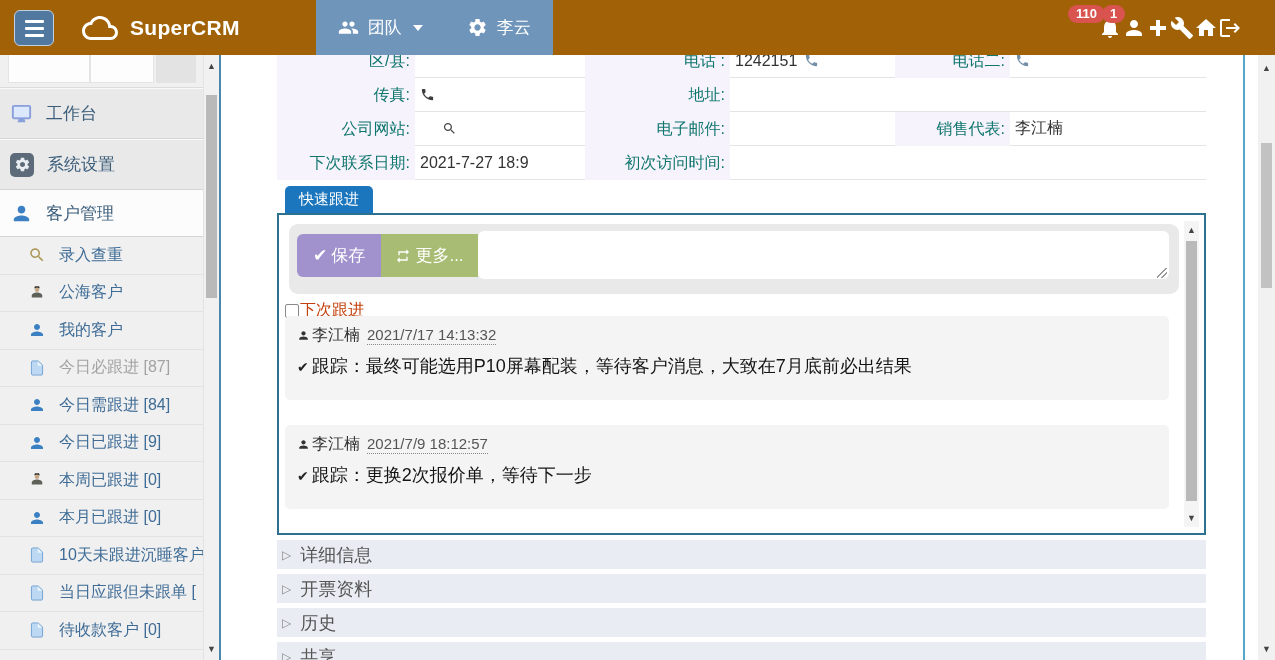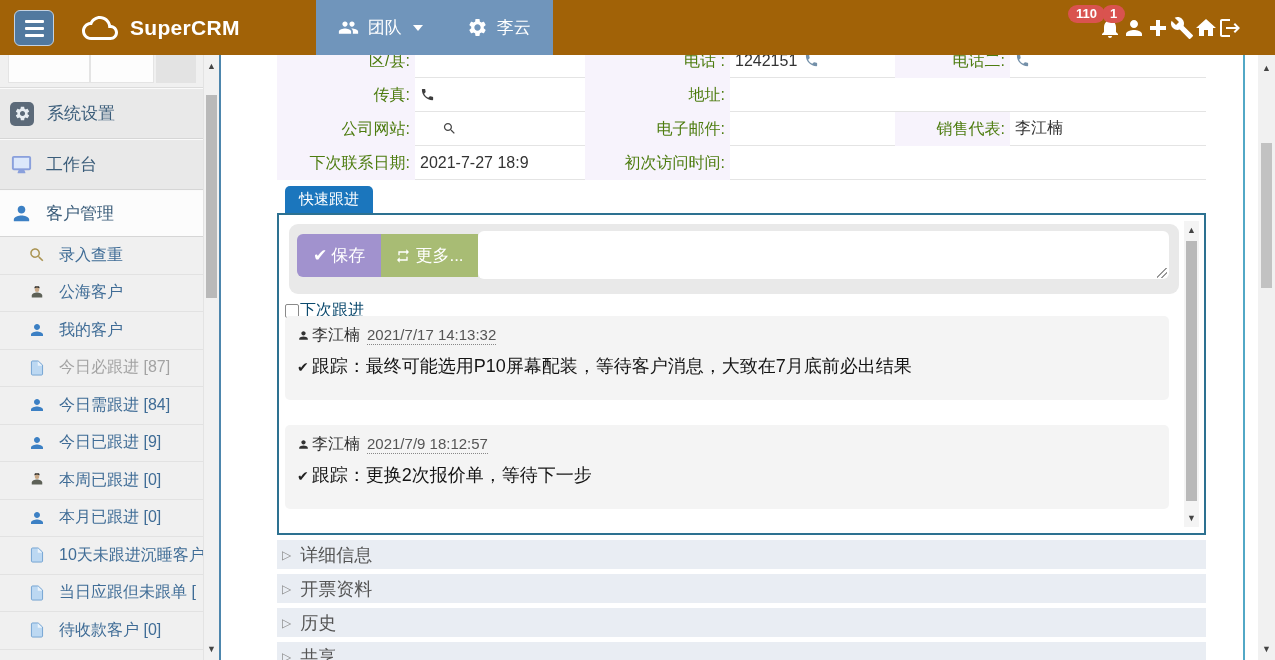--- a/index.html
+++ b/index.html
@@ -42,40 +42,40 @@
   .sb-scroll { position:absolute; top:0; right:0; width:16px; height:605px; background:#f1f1f1; border-left:1px solid #e3e3e3; }
   .sb-scroll .thumb { position:absolute; left:2px; width:11px; top:40px; height:203px; background:#b9b9b9; }
   .scr-arrow { position:absolute; left:0; width:100%; text-align:center; font-size:9px; color:#444; cursor:pointer; }
 
   
   .main { position:absolute; left:221px; top:55px; width:1022px; height:605px; background:#fff; overflow:hidden; }
   .main-border { position:absolute; left:1243px; top:55px; width:2px; height:605px; background:#52a8c6; }
 
   
   .form { position:absolute; left:56px; top:-11px; width:929px; display:grid; grid-template-columns:138px 170px 145px 165px 115px 196px; grid-auto-rows:34px; }
-  .fl { background:#f7f3fc; color:#4d7c0f; font-size:16px; display:flex; align-items:center; justify-content:flex-end; padding-right:5px; white-space:nowrap; }
+  .fl { background:#f7f3fc; color:#0f766e; font-size:16px; display:flex; align-items:center; justify-content:flex-end; padding-right:5px; white-space:nowrap; }
   .fv { border-bottom:1px solid #e4e4e4; color:#333; font-size:16px; display:flex; align-items:center; padding-left:5px; gap:7px; }
   .fv.span3 { grid-column:span 3; }
   .fv svg { width:15px; height:15px; }
   .ph-blue { fill:#7490a9; }
   .ph-dark { fill:#3d3d3d; }
   .mag-dark { fill:#474747; margin-left:22px; }
 
   
   .tab { position:absolute; left:64px; top:131px; height:27px; background:#1b76bd; color:#fff; font-size:15px; border-radius:5px 5px 0 0; display:flex; align-items:center; padding:0 14px; cursor:pointer; }
   .panel { position:absolute; left:56px; top:158px; width:929px; height:322px; border:2px solid #2d7191; background:#fff; }
   .qtoolbar { position:absolute; left:10px; top:9px; width:890px; height:70px; background:#e9e9e9; border-radius:9px; }
   .btn { position:absolute; top:10px; height:43px; color:#fff; font-size:17px; display:flex; align-items:center; justify-content:center; gap:4px; cursor:pointer; border:none; }
   .btn svg { width:16px; height:16px; fill:#fff; }
   .btn-save { left:8px; width:84px; background:#a192ce; border-radius:6px 0 0 6px; }
   .btn-more { left:92px; width:97px; background:#a8bc74; }
   .q-input { position:absolute; left:189px; top:7px; width:691px; height:48px; background:#fff; border:none; border-radius:6px; resize:none; font-family:inherit; font-size:15px; padding:6px 10px; outline:none; }
   .grip { position:absolute; left:868px; top:44px; width:10px; height:10px; background:
       linear-gradient(135deg, transparent 0 45%, #999 45% 55%, transparent 55% 70%, #999 70% 80%, transparent 80%); cursor:nwse-resize; }
-  .next-follow { position:absolute; left:6px; top:85px; display:flex; align-items:center; color:#0c4a6e; font-size:16px; cursor:pointer; }
+  .next-follow { position:absolute; left:6px; top:85px; display:flex; align-items:center; color:#c2410c; font-size:16px; cursor:pointer; }
   .next-follow .cb { width:14px; height:14px; border:1px solid #8a8a8a; background:#fff; border-radius:2px; margin-right:1px; }
   .record { position:absolute; left:6px; width:884px; height:84px; background:#f4f4f4; border-radius:5px; padding:9px 12px; }
   .rec-head { display:flex; align-items:center; font-size:16px; color:#333; }
   .rec-head svg { width:13px; height:13px; fill:#333; margin-right:2px; }
   .rec-date { font-size:15px; color:#555; border-bottom:1px dotted #888; margin-left:7px; padding-bottom:1px; cursor:pointer; }
   .rec-body { margin-top:8px; font-size:18px; color:#141414; display:flex; align-items:baseline; }
   .rec-body .chk { font-size:14px; margin-right:3px; color:#222; }
   .panel-scroll { position:absolute; right:5px; top:6px; width:15px; height:306px; background:#f4f4f4; }
   .panel-scroll .thumb { position:absolute; left:2px; width:11px; top:20px; height:260px; background:#b9b9b9; }
 
@@ -210,32 +210,32 @@
   </div>
 </div>
 
 <div class="sidebar">
   <div class="sb-top">
     <div class="w1"></div>
     <div class="w2"></div>
     <div class="g1"></div>
   </div>
   <div class="sb-parent">
+    <svg>
+        <use href="#i-monitor"></use>
+      </svg>
+    <span>工作台</span>
+  </div>
+  <div class="sb-parent">
     <span class="gearbox">
         <svg>
           <use href="#i-gear"></use>
         </svg>
       </span>
     <span>系统设置</span>
-  </div>
-  <div class="sb-parent">
-    <svg>
-        <use href="#i-monitor"></use>
-      </svg>
-    <span>工作台</span>
   </div>
   <div class="sb-parent active">
     <svg fill="#3c80c4">
         <use href="#i-person"></use>
       </svg>
     <span>客户管理</span>
   </div>
 
   <div class="sb-child">
     <svg fill="#ab9554">

